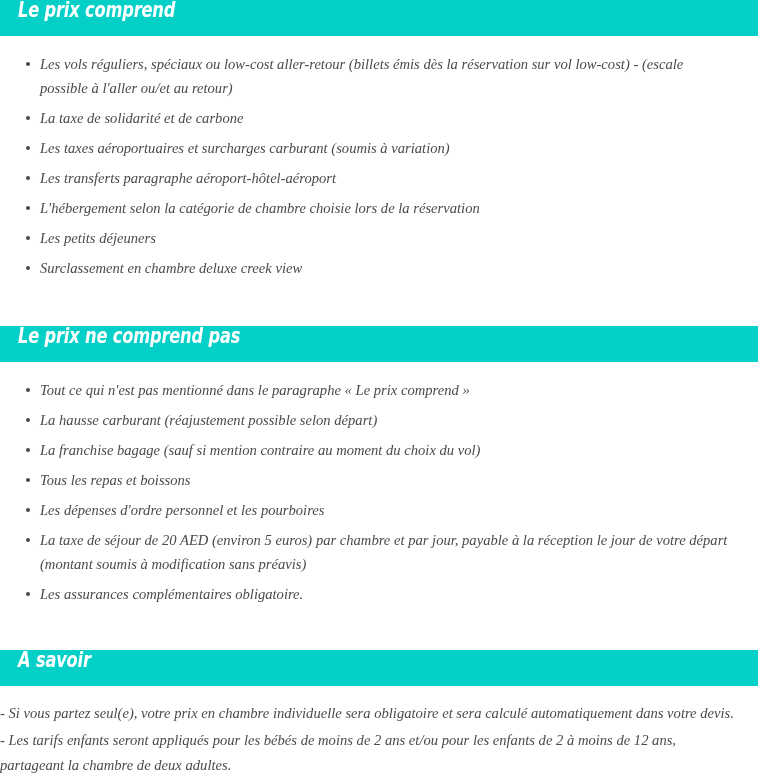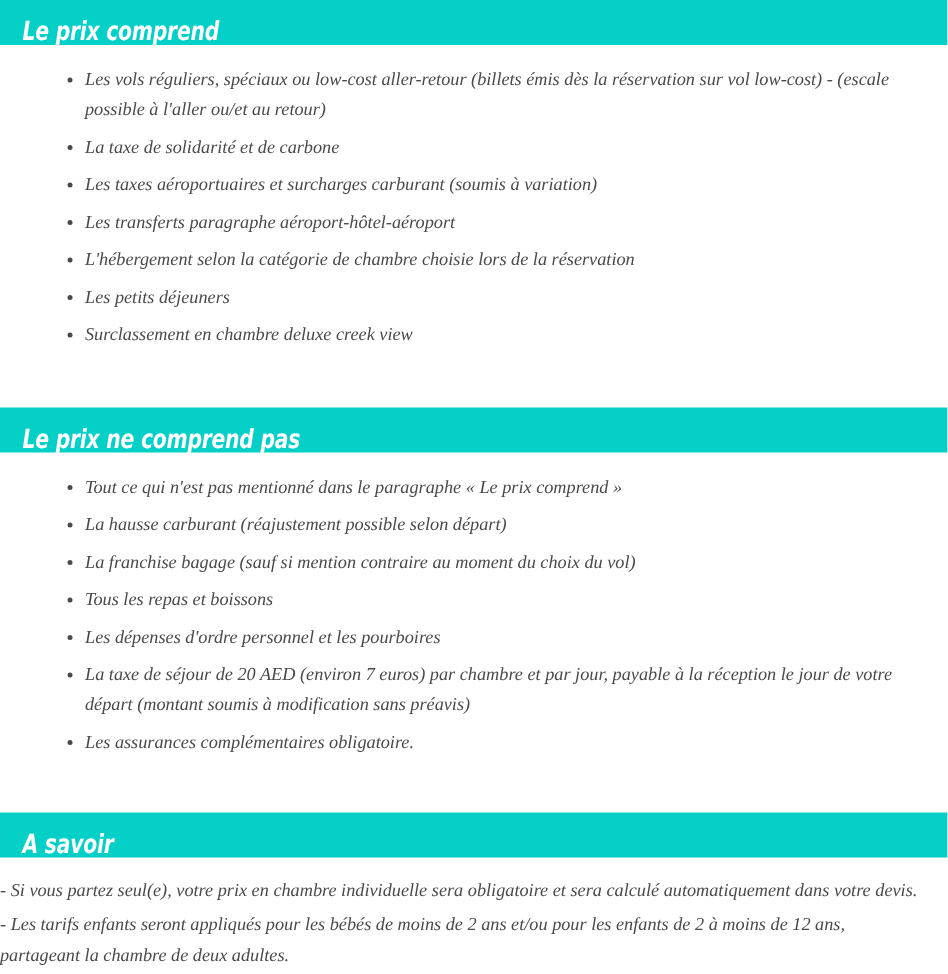--- a/index.html
+++ b/index.html
@@ -17,41 +17,40 @@
   .page {
     width: 758px;
     position: relative;
   }
 
   
   .section-band {
     background: #05d0c8;
     height: 36px;
     display: flex;
-    align-items: flex-end;
+    align-items: flex-start;
     padding: 0 18px;
     box-sizing: border-box;
   }
   .section-band-title {
     color: #ffffff;
     font-family: "DejaVu Sans Condensed", "Liberation Sans Narrow", "Liberation Sans", sans-serif;
     font-style: italic;
     font-weight: bold;
     font-size: 21px;
     line-height: 21px;
     letter-spacing: -0.2px;
     transform: scaleX(0.86);
     transform-origin: left center;
     white-space: nowrap;
   }
 
   
   .section-body {
     padding: 16px 0 0 0;
-    margin-left: 28px;
   }
   ul.bullet-list {
     list-style: none;
     margin: 0;
     padding: 0;
   }
   ul.bullet-list > li {
     position: relative;
     padding-left: 40px;
     padding-right: 30px;
@@ -118,21 +117,21 @@
     <div class="section-band">
       <span class="section-band-title">Le prix ne comprend pas</span>
     </div>
     <div class="section-body">
       <ul class="bullet-list">
         <li>Tout ce qui n'est pas mentionné dans le paragraphe « Le prix comprend »</li>
         <li>La hausse carburant (réajustement possible selon départ)</li>
         <li>La franchise bagage (sauf si mention contraire au moment du choix du vol)</li>
         <li>Tous les repas et boissons</li>
         <li>Les dépenses d'ordre personnel et les pourboires</li>
-        <li>La taxe de séjour de 20 AED (environ 7 euros) par chambre et par jour, payable à la réception le jour de votre départ (montant soumis à modification sans préavis)</li>
+        <li>La taxe de séjour de 20 AED (environ 5 euros) par chambre et par jour, payable à la réception le jour de votre départ (montant soumis à modification sans préavis)</li>
         <li>Les assurances complémentaires obligatoire.</li>
       </ul>
     </div>
   </div>
 
   <div class="gap-after-list-2"></div>
 
   <div class="section">
     <div class="section-band">
       <span class="section-band-title">A savoir</span>

